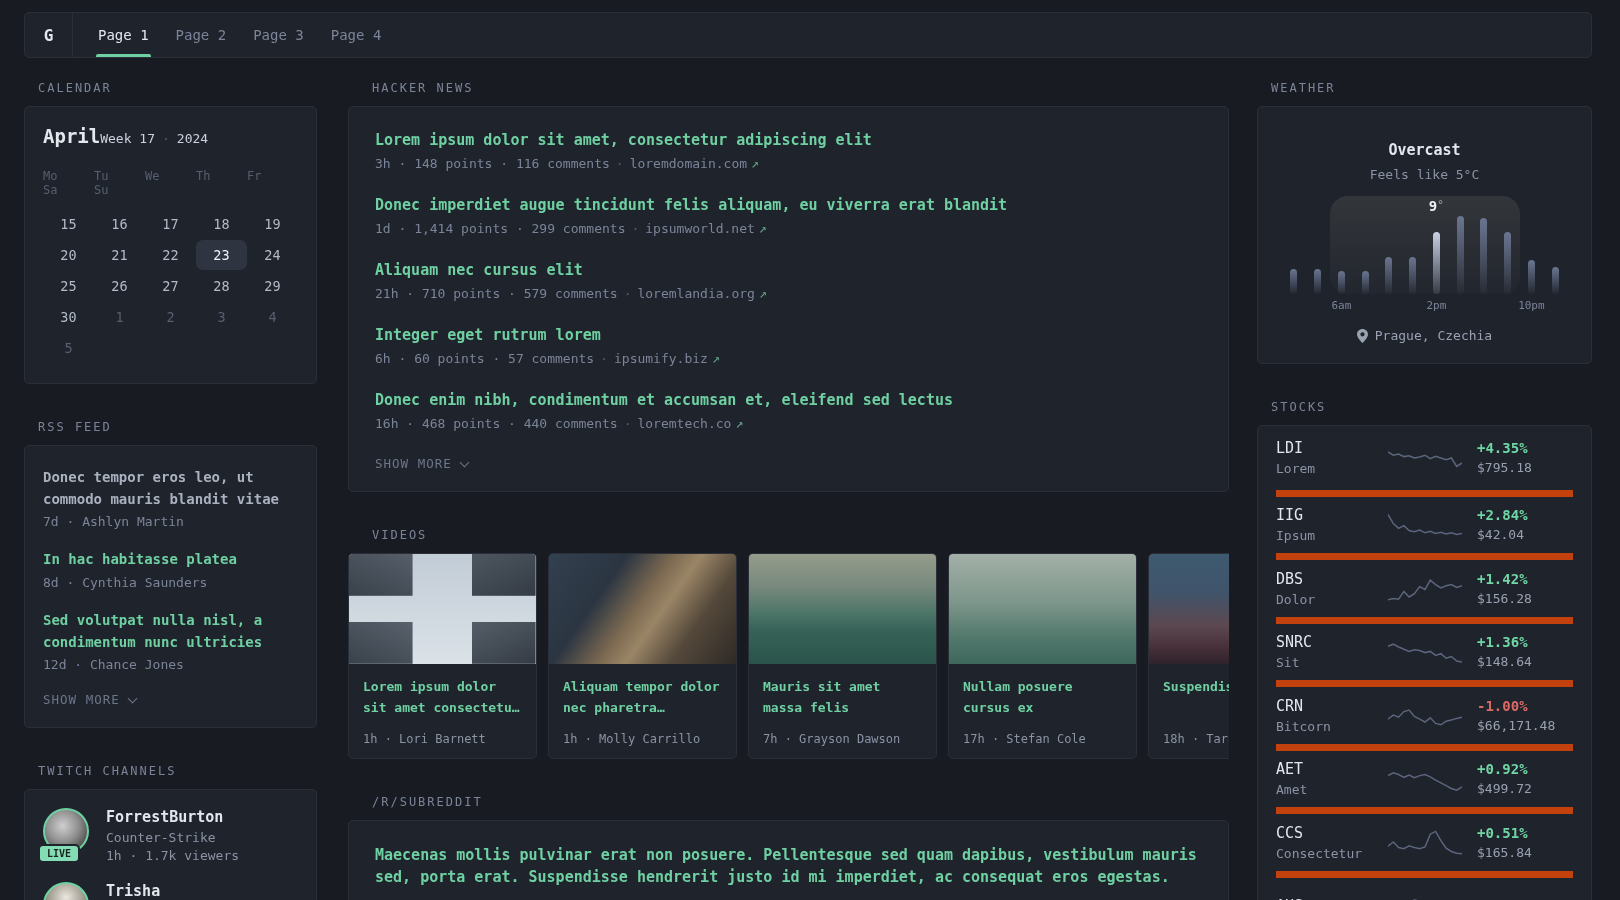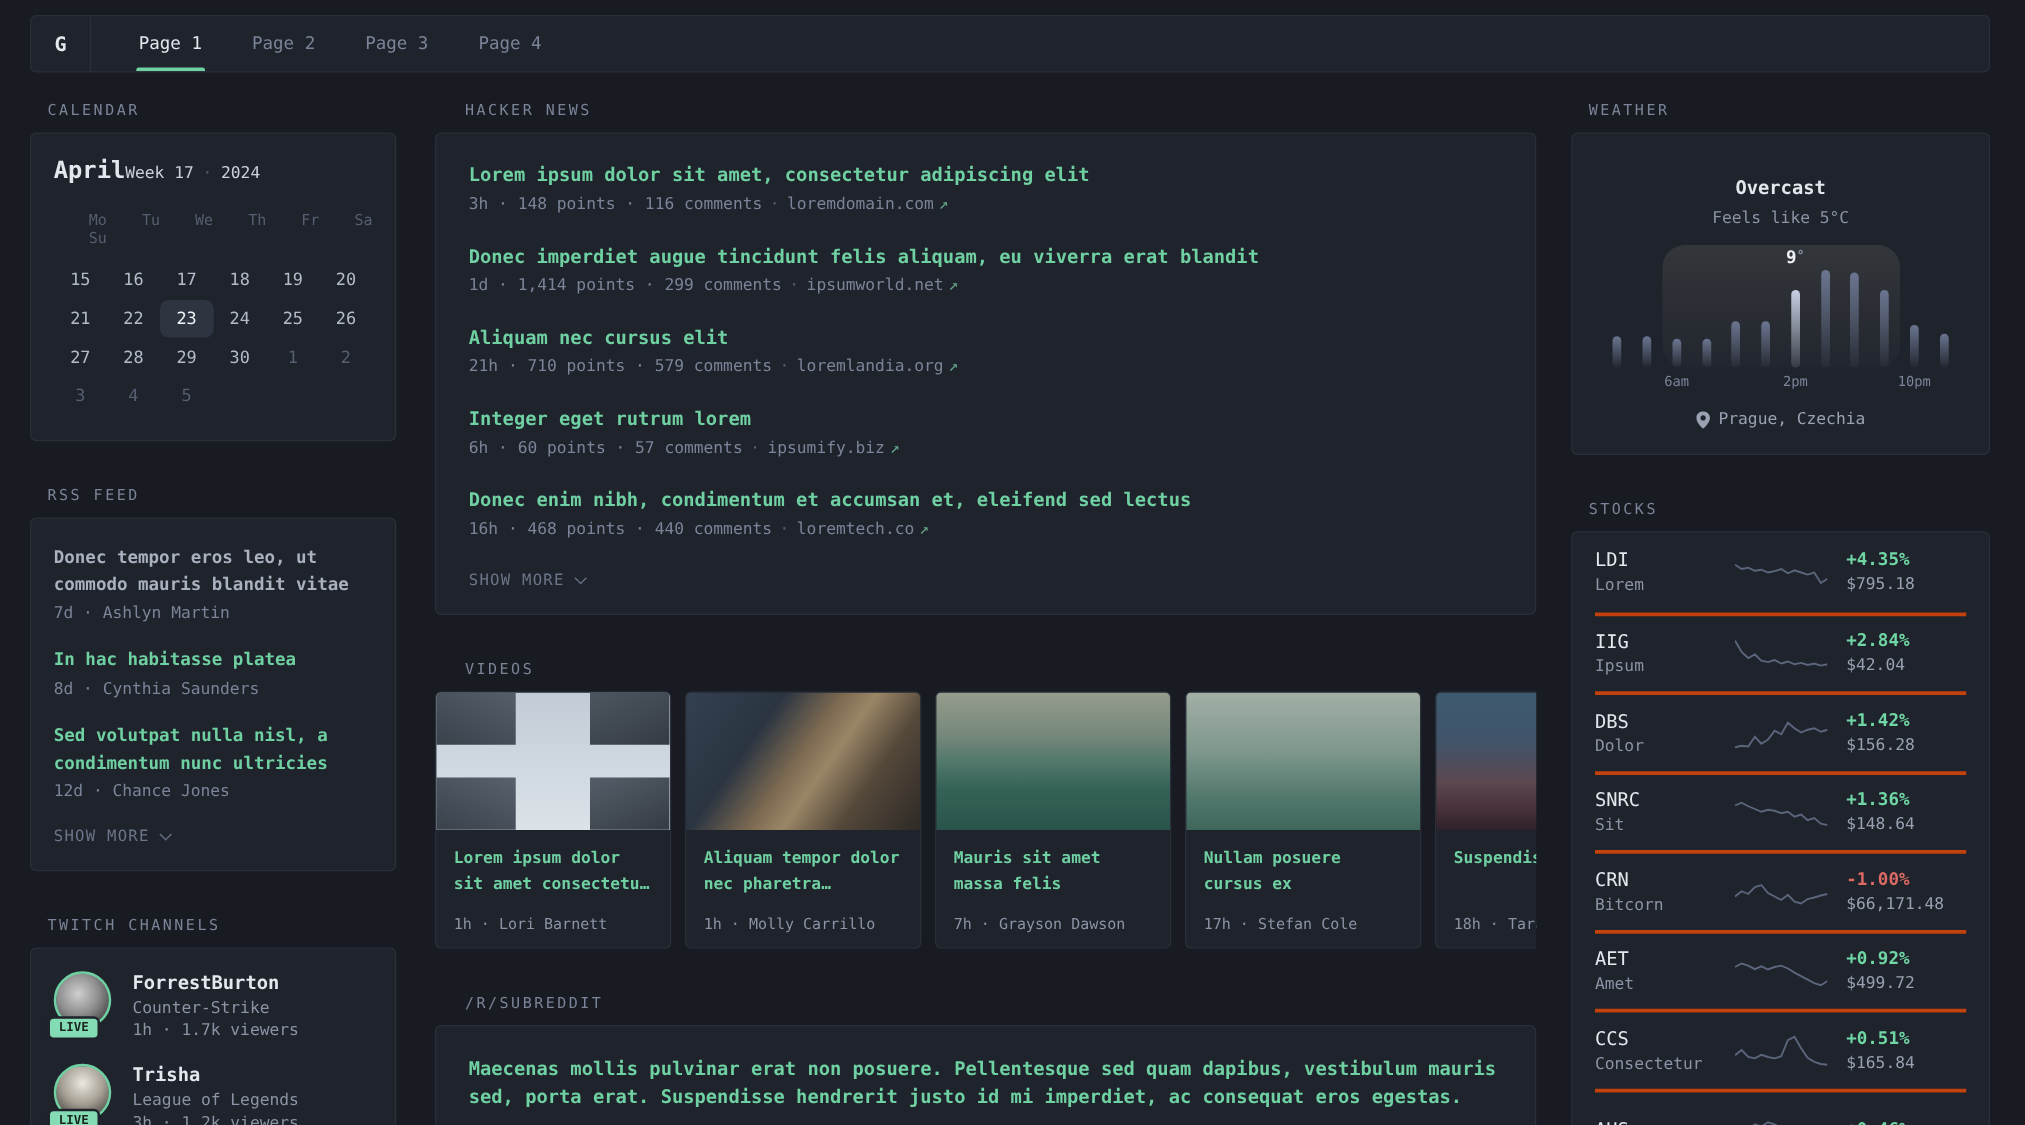--- a/index.html
+++ b/index.html
@@ -25,40 +25,40 @@
     color:var(--text);
     position:relative;
     font-size:14px;
   }
   .card{background:var(--card);border:1px solid var(--border);border-radius:5px}
 
   
   .navbar{position:absolute;left:24px;right:28px;top:12px;height:46px;display:flex;align-items:stretch;background:var(--card);border:1px solid var(--border);border-radius:5px;overflow:hidden}
   .logo{width:48px;display:flex;align-items:center;justify-content:center;font-weight:bold;font-size:16px;color:var(--text-bright);border-right:1px solid var(--border);cursor:pointer}
   .tabs{display:flex;align-items:stretch}
-  .tab{margin-left:36px;display:flex;align-items:center;position:relative;font-size:14px;color:var(--text-dim);cursor:pointer;padding:0 2px}
+  .tab{margin-left:23px;display:flex;align-items:center;position:relative;font-size:14px;color:var(--text-dim);cursor:pointer;padding:0 2px}
   .tab.active{color:var(--text-bright)}
   .tab.active::after{content:'';position:absolute;left:0;right:0;bottom:0;height:3px;background:var(--accent);border-radius:2px 2px 0 0}
 
   
   .col{position:absolute;top:75px}
   .col-left{left:24px;width:293px}
   .col-main{left:348px;width:881px}
   .col-right{left:1257px;width:335px}
   .widget{margin-bottom:36px}
   .section-label{font-size:12px;letter-spacing:2px;color:var(--text-dim);margin:6px 0 11px 14px;font-weight:500}
   .col-main .section-label{margin-left:24px}
 
   
   .calendar-card{padding:18px 18px 20px}
   .cal-head{display:flex;align-items:baseline}
   .cal-month{font-size:19px;font-weight:bold;color:var(--text-bright)}
   .cal-week{font-size:13px;color:#ccd2dd}
   .cal-week .dim-dot{color:var(--text-faint);margin:0 7px}
-  .cal-grid{display:grid;grid-template-columns:repeat(6,1fr);text-align:right}
+  .cal-grid{display:grid;grid-template-columns:repeat(5,1fr);text-align:left}
   #cal-weekdays{margin-top:22px;font-size:12px;color:var(--text-faint)}
   #cal-days{margin-top:12px;row-gap:1px;font-size:13.5px}
   .cal-day{height:30px;display:flex;align-items:center;justify-content:center;color:#b3bac8;border-radius:7px}
   .cal-day.dim{color:var(--text-faint)}
   .cal-day.selected{background:#2e3440;color:#eef1f5}
 
   
   .rss-card{padding:21px 18px 20px}
   .rss-item{margin-bottom:20px}
   .rss-title{font-size:14px;font-weight:bold;color:var(--accent);line-height:1.55;cursor:pointer}
@@ -123,21 +123,21 @@
   .wx-slot{flex:1;display:flex;justify-content:center;align-items:flex-end;height:78px}
   .wx-bar{width:7px;border-radius:4px;background:linear-gradient(180deg,#6a7590,rgba(106,117,144,0.05))}
   .wx-bar.current{background:linear-gradient(180deg,#c7d1e4,rgba(199,209,228,0.12))}
   .wx-temp{position:absolute;top:-14px;transform:translateX(-50%);font-size:14px;font-weight:bold;color:#eef1f6}
   .wx-temp .deg{color:var(--text-muted);font-size:11px;vertical-align:top}
   .wx-tick{position:absolute;bottom:0;transform:translateX(-50%);font-size:11px;color:var(--text-dim)}
   .wx-location{margin-top:16px;font-size:13px;color:#9aa2b2;display:flex;align-items:center;justify-content:center;gap:7px}
 
   
   .stocks-card{padding:0 18px;height:560px}
-  .stock-row{display:flex;align-items:center;height:63.5px;border-top:3px solid #c2410c}
+  .stock-row{display:flex;align-items:center;height:63.5px;border-top:7px solid #c2410c}
   .stock-row:first-child{border-top:none}
   .stock-left{width:96px}
   .stock-sym{font-size:15px;font-weight:normal;color:var(--text-bright)}
   .stock-name{font-size:13px;color:var(--text-muted);margin-top:4px}
   .stock-spark{flex:1;display:flex;justify-content:center}
   .stock-right{width:96px;}
   .stock-change{font-size:14px;font-weight:bold}
   .stock-change.pos{color:var(--pos)}
   .stock-change.neg{color:var(--neg)}
   .stock-price{font-size:13px;color:#99a1b1;margin-top:4px}

